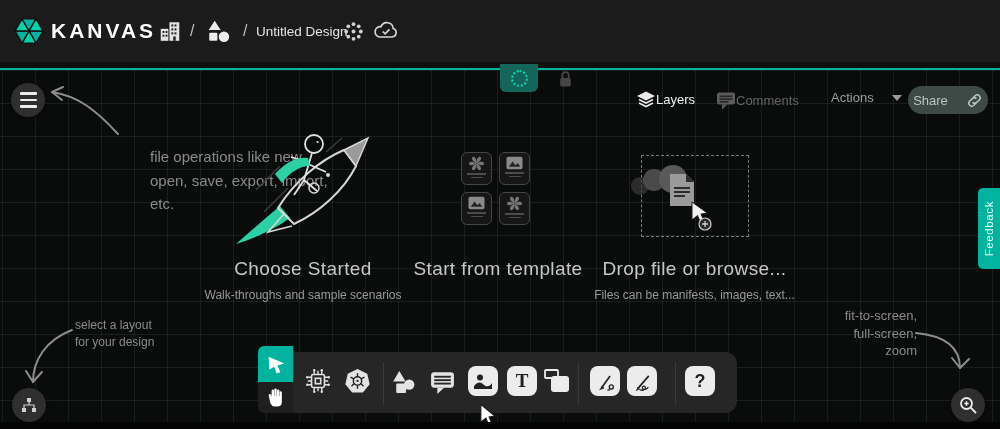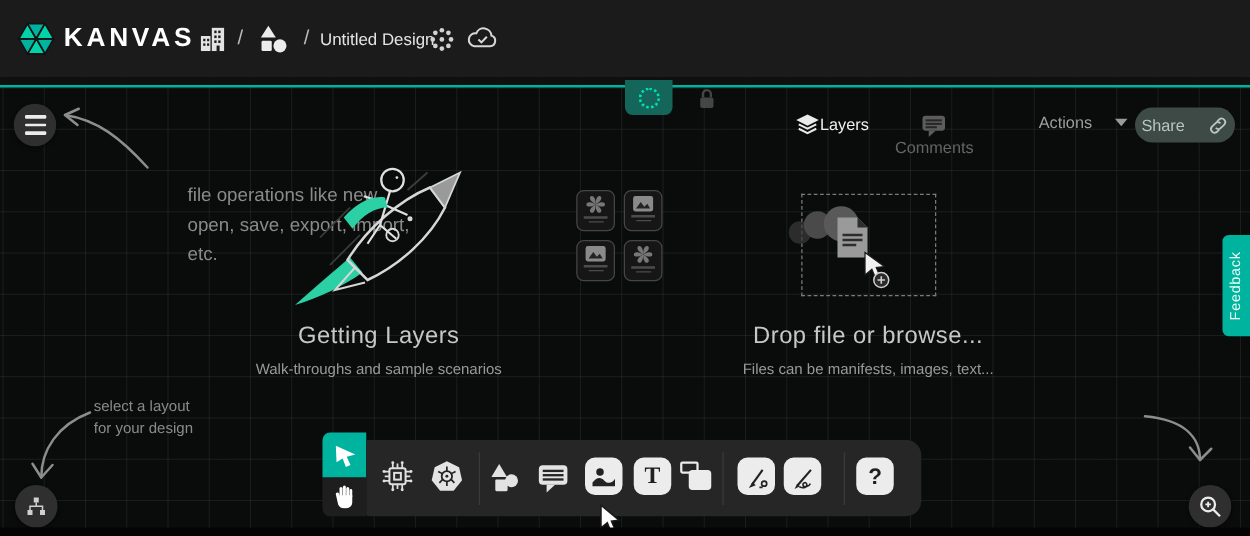--- a/index.html
+++ b/index.html
@@ -182,30 +182,35 @@
 
     <div class="ann ann-file">
       <div>file operations like new,</div>
       <div>open, save, export, import,</div>
       <div>etc.</div>
     </div>
     <div class="ann ann-layout">
       <div>select a layout</div>
       <div>for your design</div>
     </div>
+    <div class="ann ann-zoom">
+      <div>fit-to-screen,</div>
+      <div>full-screen,</div>
+      <div>zoom</div>
+    </div>
 
     <div class="cbar-item" style="left:636px;color:#f0f0f0;">
       <svg width="20" height="19" viewBox="0 0 20 19">
         <path d="M10 1.5 L19 6 L10 10.5 L1 6 Z" fill="#eaeaea"></path>
         <path d="M3 9.5 L10 13 L17 9.5" fill="none" stroke="#eaeaea" stroke-width="1.6"></path>
         <path d="M3 13 L10 16.5 L17 13" fill="none" stroke="#eaeaea" stroke-width="1.6"></path>
       </svg>
       <span>Layers</span>
     </div>
-    <div class="cbar-item" style="left:716px;color:#646464;flex-direction:column;">
+    <div class="cbar-item" style="left:716px;color:#646464;">
       <svg width="20" height="20" viewBox="0 0 20 20">
         <rect x="1" y="2.5" width="18" height="12" rx="2.5" fill="#5c5c5c"></rect>
         <path d="M6 14.5 v5 l5.5 -5 Z" fill="#5c5c5c"></path>
         <rect x="3.5" y="5.5" width="13" height="1.6" fill="#262626"></rect>
         <rect x="3.5" y="8.3" width="13" height="1.6" fill="#262626"></rect>
         <rect x="3.5" y="11" width="9" height="1.6" fill="#262626"></rect>
       </svg>
       <span>Comments</span>
     </div>
     <div class="cbar-item" style="left:831px;color:#9d9d9d;gap:18px;">
@@ -233,21 +238,21 @@
         <path d="M56 86 L40 104 L64 98" fill="none" stroke="#d6d6d6" stroke-width="1.6"></path>
         <circle cx="86" cy="60" r="5" fill="none" stroke="#d6d6d6" stroke-width="1.5"></circle>
         <circle cx="100" cy="47" r="2" fill="#d6d6d6"></circle>
         <circle cx="86" cy="16" r="9" fill="#0a0c0b" stroke="#e0e0e0" stroke-width="1.8"></circle>
         <circle cx="89.5" cy="14" r="1.1" fill="#e0e0e0"></circle>
         <path d="M84 25 L76 52" stroke="#e0e0e0" stroke-width="1.8" fill="none"></path>
         <path d="M80 34 L63 29 M80 36 L98 44" stroke="#e0e0e0" stroke-width="1.8" fill="none"></path>
         <path d="M76 52 L66 67 M76 52 L89 63" stroke="#e0e0e0" stroke-width="1.8" fill="none"></path>
         <path d="M80 30 C68 28 56 36 47 46 L54 55 C62 44 72 38 82 38 Z" fill="#2bd0a5"></path>
       </svg>
-      <div class="sec-title">Getting Layers</div>
+      <div class="sec-title">Choose Started</div>
       <div class="sec-sub">Walk-throughs and sample scenarios</div>
     </div>
 
     <div class="section" style="left:398px;width:200px;">
       <div class="tmpl-grid">
         <div class="tmpl-card">
           <svg width="15" height="15" viewBox="0 0 16 16" fill="#777">
             <g transform="translate(8,8)">
                 <path d="M0 0 C5 -3 8 -2 8 0 C8 2 5 3 0 0Z"></path>
                 <path d="M0 0 C5 -3 8 -2 8 0 C8 2 5 3 0 0Z" transform="rotate(60)"></path>
@@ -284,20 +289,21 @@
                 <path d="M0 0 C5 -3 8 -2 8 0 C8 2 5 3 0 0Z" transform="rotate(120)"></path>
                 <path d="M0 0 C5 -3 8 -2 8 0 C8 2 5 3 0 0Z" transform="rotate(180)"></path>
                 <path d="M0 0 C5 -3 8 -2 8 0 C8 2 5 3 0 0Z" transform="rotate(240)"></path>
                 <path d="M0 0 C5 -3 8 -2 8 0 C8 2 5 3 0 0Z" transform="rotate(300)"></path>
               </g>
           </svg>
           <div class="tmpl-lines"></div>
             <div class="tmpl-lines short"></div>
         </div>
       </div>
+      <div class="sec-title">Start from template</div>
     </div>
 
     <div class="section" style="left:592px;width:205px;">
       <div class="dropbox"></div>
       <svg width="120" height="70" viewBox="0 0 120 70" style="position:absolute;left:34px;top:34px;">
         <circle cx="14" cy="24" r="9" fill="#3a3a3a" opacity="0.7"></circle>
         <circle cx="28" cy="18" r="11" fill="#4a4a4a"></circle>
         <circle cx="47" cy="17" r="14" fill="#595959"></circle>
         <g transform="translate(44,12)">
           <path d="M0 0 h16 l8 8 v24 h-24 Z" fill="#9a9a9a"></path>

